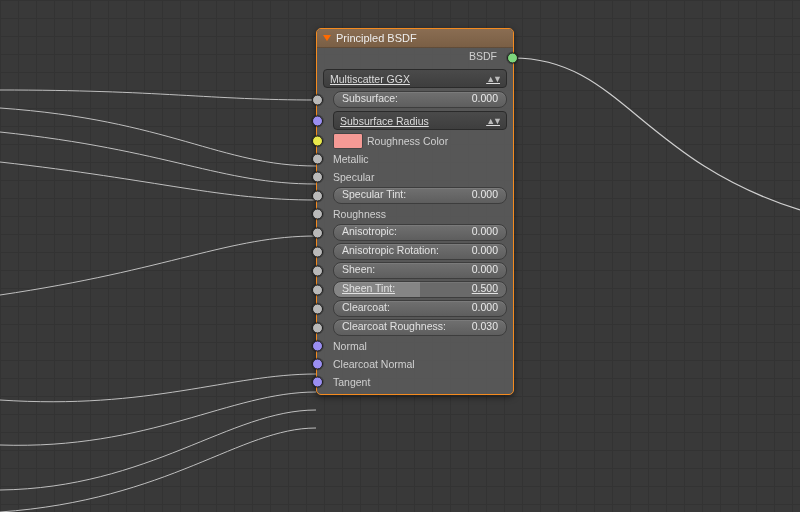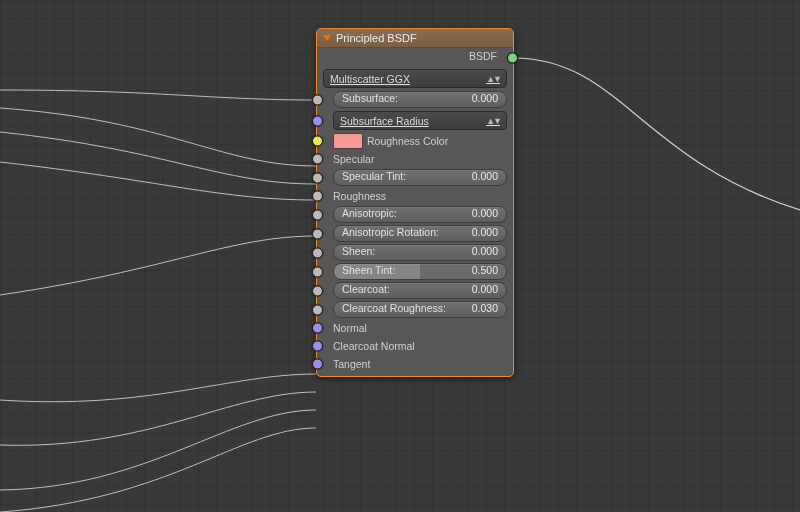--- a/index.html
+++ b/index.html
@@ -81,21 +81,21 @@
     display: flex;
     align-items: flex-start;
     justify-content: space-between;
     padding: 0 8px;
     font-size: 10.5px;
     color: #e2e2e2;
     box-shadow: inset 0 1px 0 rgba(255,255,255,0.08);
   }
   .pill-label { white-space: nowrap; overflow:hidden; }
   .pill-val   { color:#eaeaea; text-align:right; min-width:40px; }
-  .pill.tint  { background: linear-gradient(90deg,#858585 50%,#6a6a6a 50%); }
+  .pill.tint  { background: linear-gradient(90deg,#858585 50%,#6a6a6a 50%); text-decoration: underline; }
   .dropdown {
     width: 100%;
     height: 17px;
     background: linear-gradient(#4a4a4a,#3e3e3e);
     border: 1px solid #2a2a2a;
     border-radius: 4px;
     display:flex; align-items:center; justify-content:space-between;
     padding:0 6px; color:#ddd; font-size:10.5px;
     margin: 1px 0;
     text-decoration: underline;
@@ -174,20 +174,24 @@
       <span class="arrows">▲▼</span>
     </div>
   </div>
 
   <div class="row">
     <span class="socket left c-yellow"></span>
     <div class="swatch" title="#f59a95"></div>
     <span class="label">Roughness Color</span>
   </div>
 
+  <div class="row">
+    <span class="socket left c-grey"></span>
+    <span class="label">Metallic</span>
+  </div>
 
   <div class="row">
     <span class="socket left c-grey"></span>
     <span class="label">Specular</span>
   </div>
 
   <div class="row">
     <span class="socket left c-grey"></span>
     <div class="pill">
       <span class="pill-label">Specular Tint:</span>

